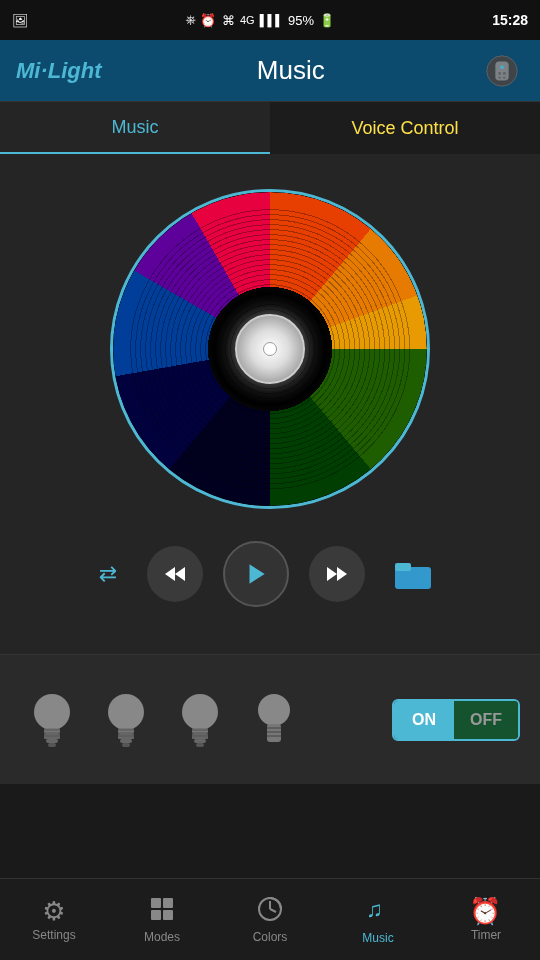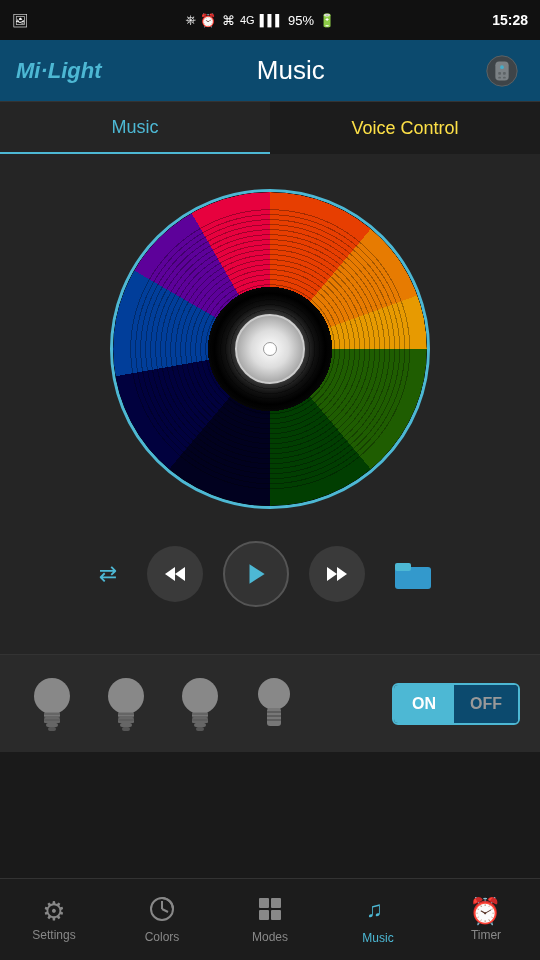--- a/index.html
+++ b/index.html
@@ -229,21 +229,21 @@
     .ctrl-repeat {
       color: #4db8d4;
       font-size: 22px;
       cursor: pointer;
       margin-right: 10px;
     }
 
     
     .bulb-section {
       width: 100%;
-      height: 98px;
+      height: 130px;
       background: #2a2a2a;
       display: flex;
       align-items: center;
       padding: 0 20px;
       gap: 10px;
       border-top: 1px solid #333;
     }
     .bulb {
       width: 64px; height: 80px;
       display: flex;
@@ -264,21 +264,21 @@
       color: #fff;
       font-weight: bold;
       font-size: 16px;
       padding: 0 18px;
       display: flex;
       align-items: center;
       cursor: pointer;
       border: none;
     }
     .toggle-off {
-      background: #0c4a6e;
+      background: #14532d;
       color: #999;
       font-weight: bold;
       font-size: 16px;
       padding: 0 16px;
       display: flex;
       align-items: center;
       cursor: pointer;
       border: none;
     }
 
@@ -465,41 +465,41 @@
   </div>
 </div>
 
 <div class="bottom-nav">
   <div class="nav-item">
     <span class="nav-icon">⚙</span>
     <span class="nav-label">Settings</span>
   </div>
   <div class="nav-item">
     <span class="nav-icon">
-      <svg width="26" height="26" viewBox="0 0 26 26" fill="none">
-        <circle cx="13" cy="13" r="11" stroke="#888" stroke-width="2"></circle>
-        <path d="M13 2 A11 11 0 0 1 24 13" stroke="#888" stroke-width="2" fill="none"></path>
-
-        <line x1="13" y1="13" x2="13" y2="5" stroke="#888" stroke-width="2"></line>
-        <line x1="13" y1="13" x2="19" y2="16" stroke="#888" stroke-width="2"></line>
-      </svg>
-    </span>
-    <span class="nav-label">Colors</span>
-  </div>
-  <div class="nav-item">
-    <span class="nav-icon">
       <svg width="26" height="26" viewBox="0 0 26 26" fill="#888">
         <rect x="2" y="2" width="10" height="10" rx="1" fill="#888"></rect>
         <rect x="14" y="2" width="10" height="10" rx="1" fill="#888"></rect>
         <rect x="2" y="14" width="10" height="10" rx="1" fill="#888"></rect>
         <rect x="14" y="14" width="10" height="10" rx="1" fill="#888"></rect>
       </svg>
     </span>
     <span class="nav-label">Modes</span>
   </div>
+  <div class="nav-item">
+    <span class="nav-icon">
+      <svg width="26" height="26" viewBox="0 0 26 26" fill="none">
+        <circle cx="13" cy="13" r="11" stroke="#888" stroke-width="2"></circle>
+        <path d="M13 2 A11 11 0 0 1 24 13" stroke="#888" stroke-width="2" fill="none"></path>
+
+        <line x1="13" y1="13" x2="13" y2="5" stroke="#888" stroke-width="2"></line>
+        <line x1="13" y1="13" x2="19" y2="16" stroke="#888" stroke-width="2"></line>
+      </svg>
+    </span>
+    <span class="nav-label">Colors</span>
+  </div>
   <div class="nav-item active">
     <span class="nav-icon">
       <svg width="28" height="28" viewBox="0 0 28 28" fill="#4db8d4">
         <text x="2" y="22" font-size="22" fill="#4db8d4">♫</text>
       </svg>
     </span>
     <span class="nav-label">Music</span>
   </div>
   <div class="nav-item">
     <span class="nav-icon">⏰</span>

